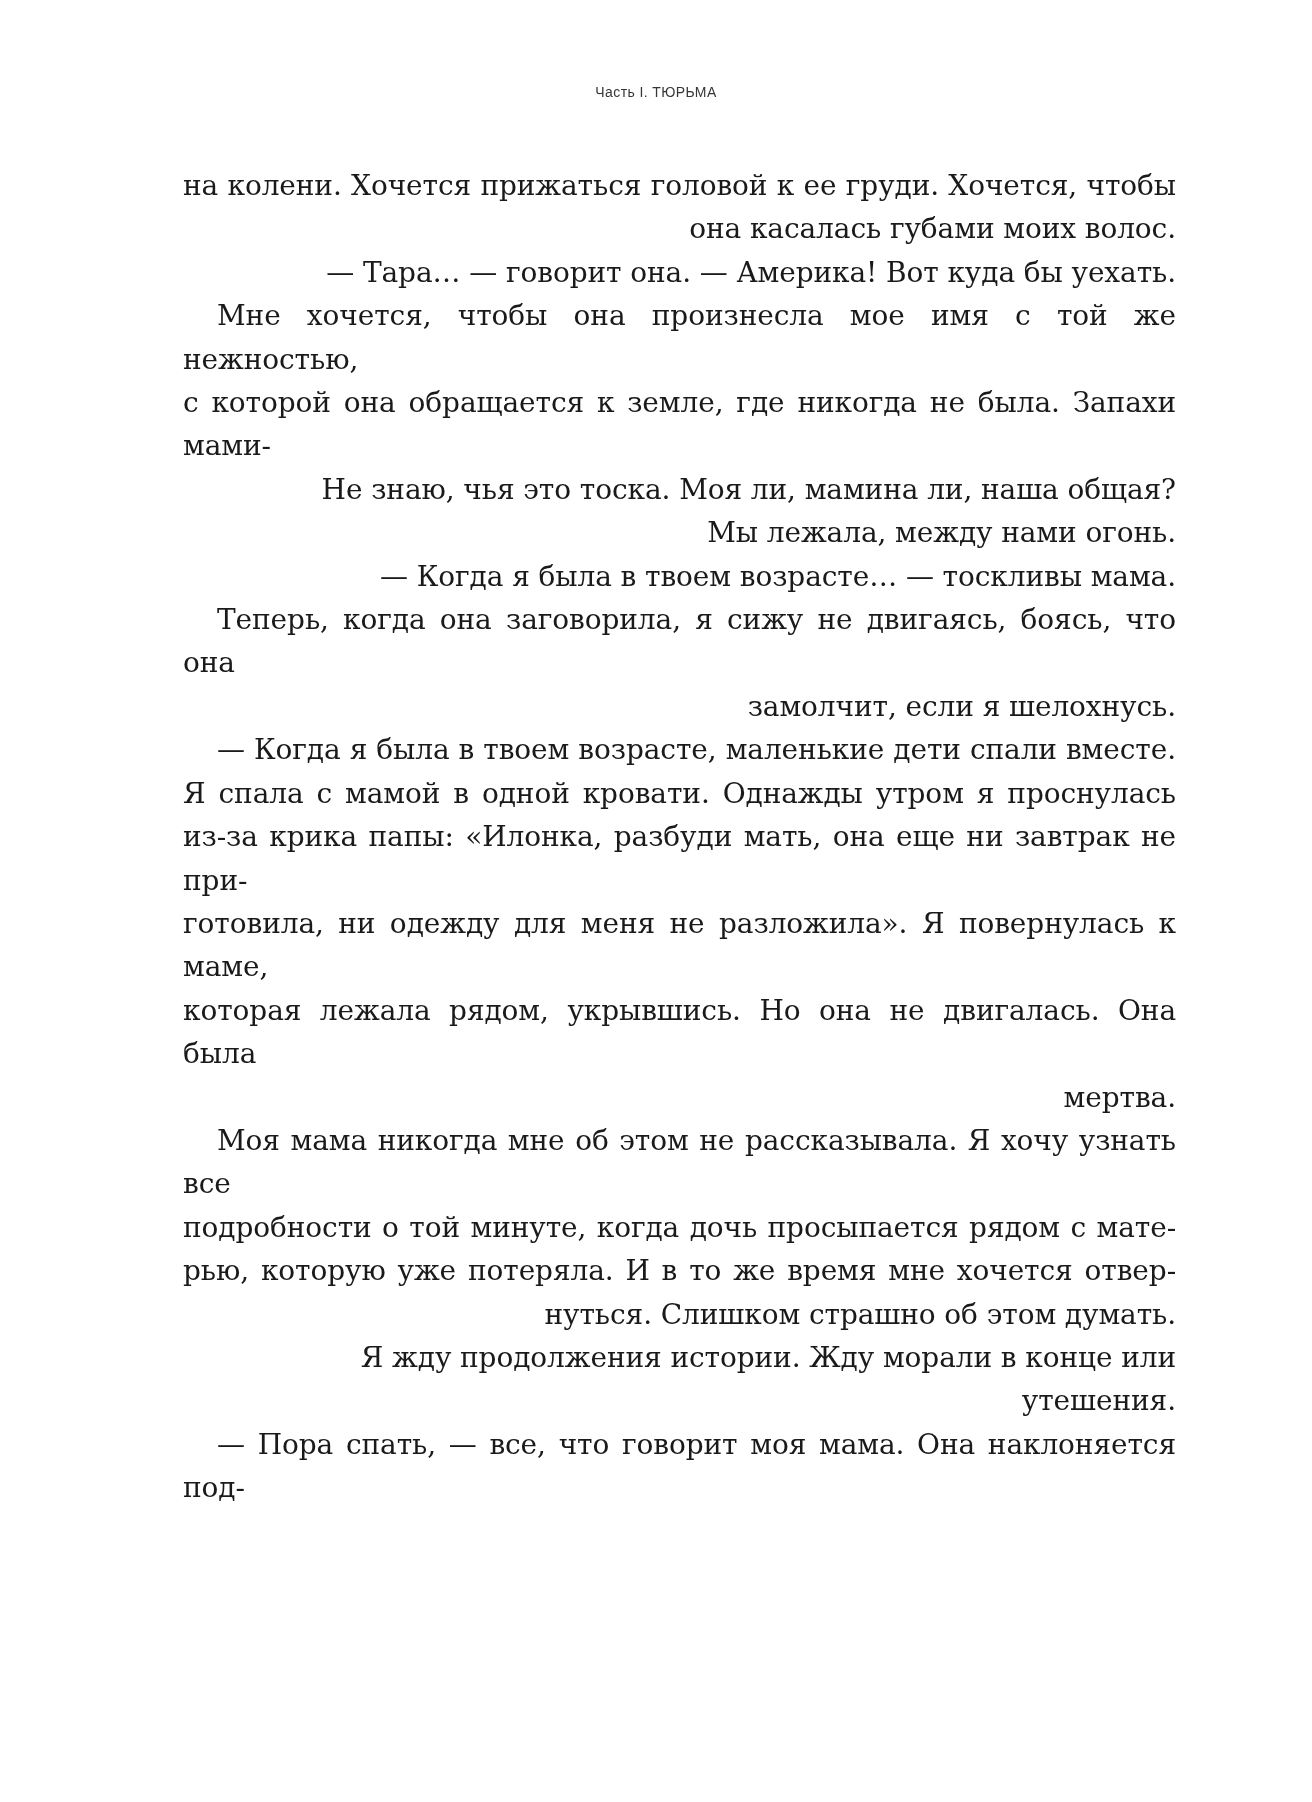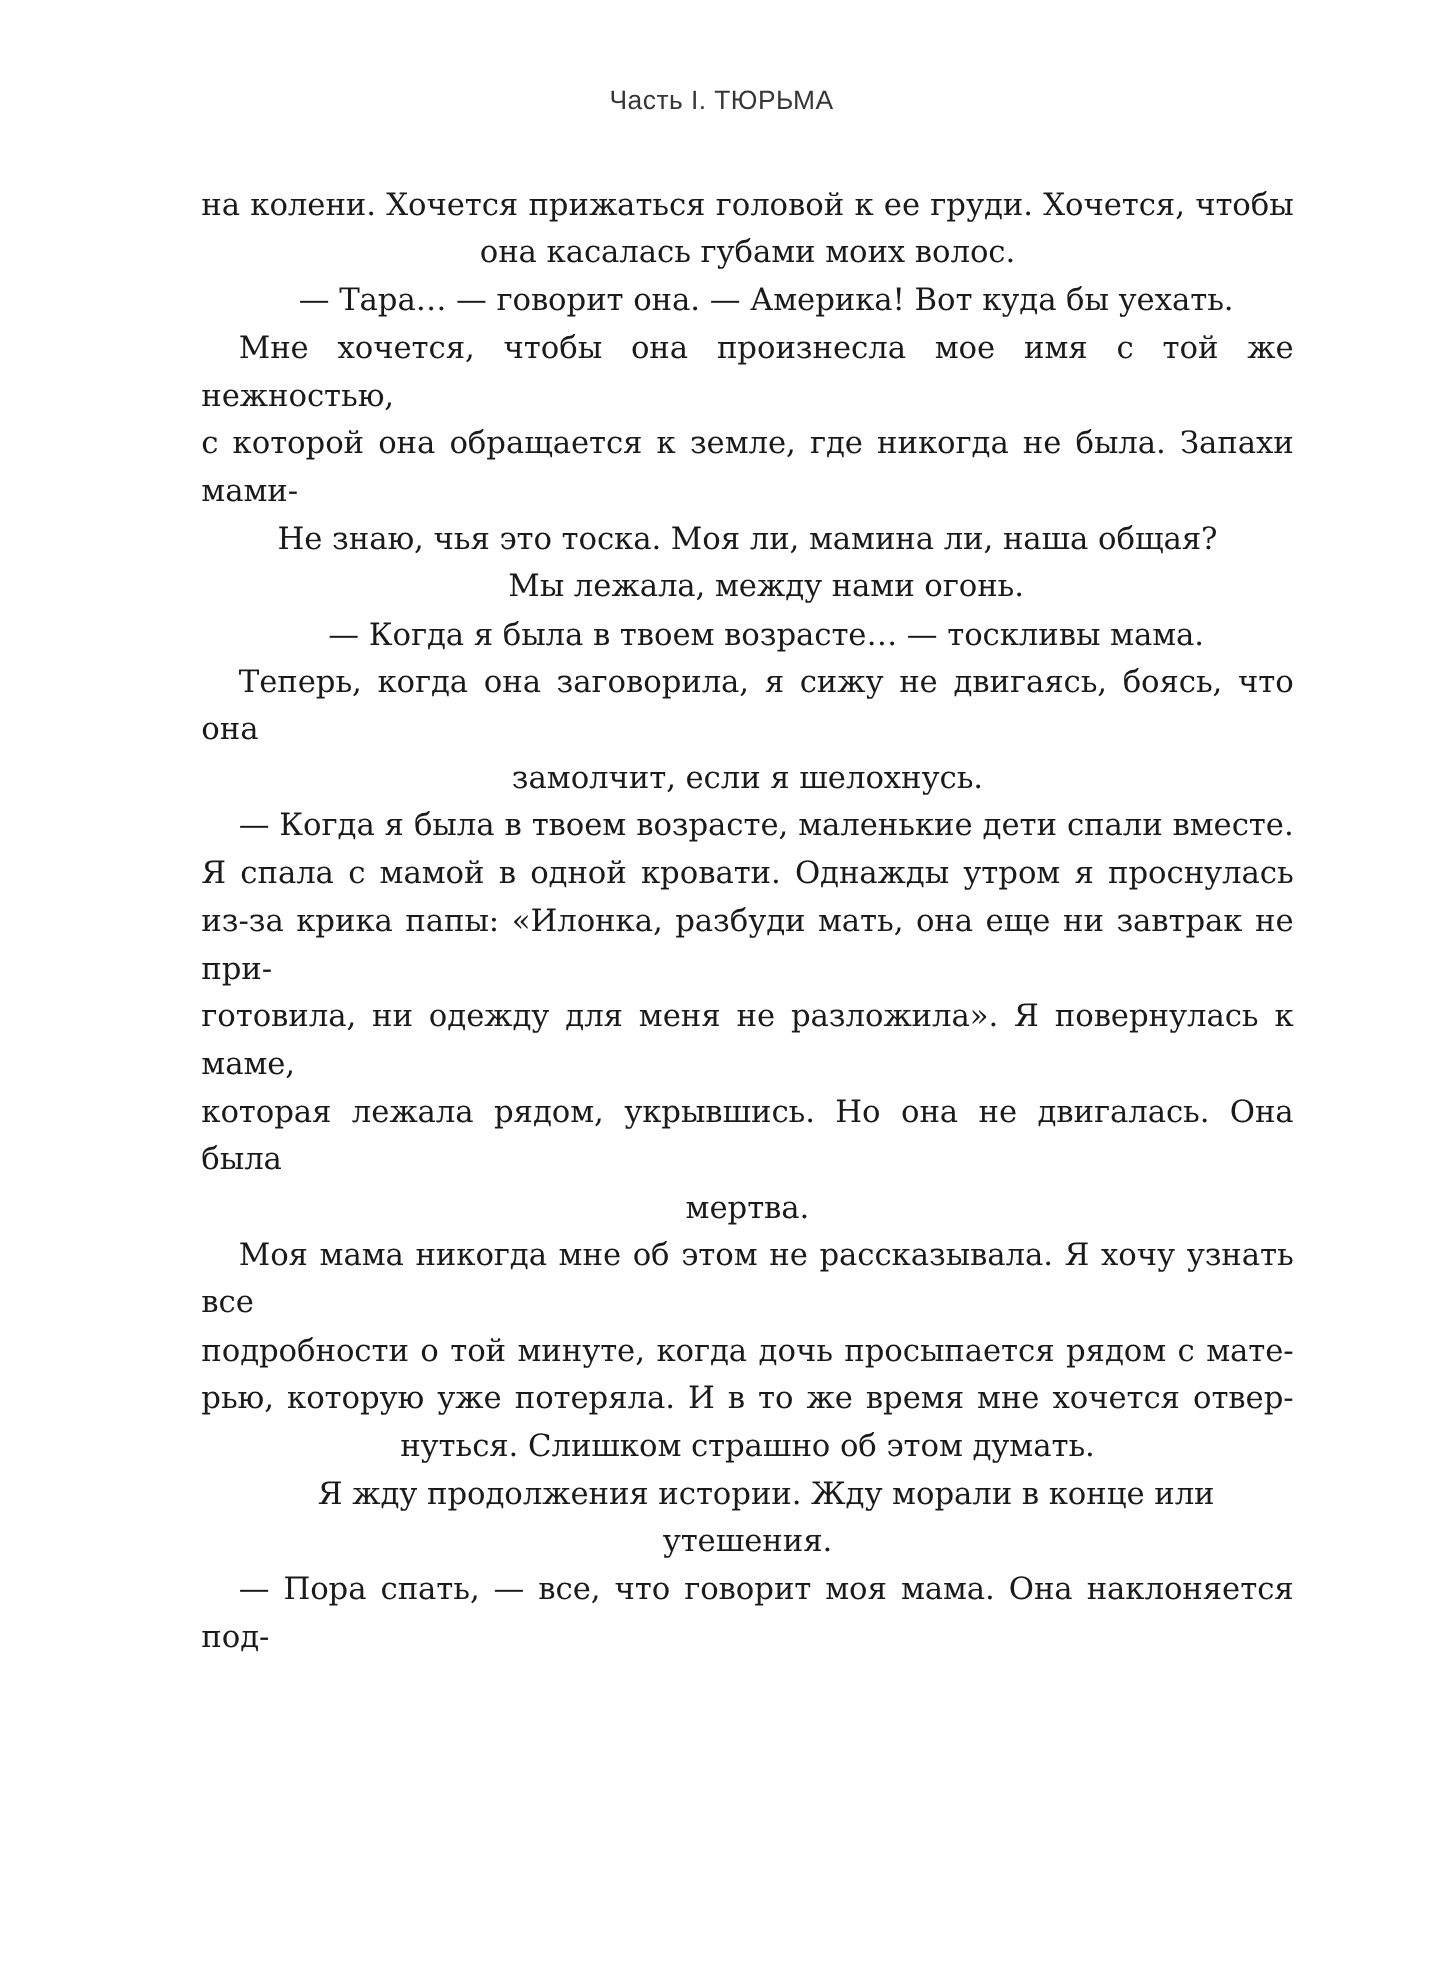--- a/index.html
+++ b/index.html
@@ -19,21 +19,21 @@
     overflow: hidden;
     font-family: "DejaVu Serif", serif;
   }
   .running-header {
     position: absolute;
     top: 80px;
     left: 0;
     width: 100%;
     text-align: center;
     font-family: "Liberation Sans", sans-serif;
-    font-size: 24px;
+    font-size: 14px;
     line-height: 24px;
     letter-spacing: 0.4px;
     color: var(--header);
   }
   .text-block {
     position: absolute;
     left: 183px;
     top: 164px;
     width: 993px;
     font-size: 28px;
@@ -42,21 +42,21 @@
     color: var(--text);
   }
   .para {
     margin: 0;
     padding: 0;
   }
   .para.indent .line:first-child {
     text-indent: 34px;
   }
   .line {
-    text-align: center;
+    text-align: right;
     white-space: normal;
   }
   .line.j {
     text-align: justify;
     text-align-last: justify;
   }
 </style>
 </head>
 <body>
 

